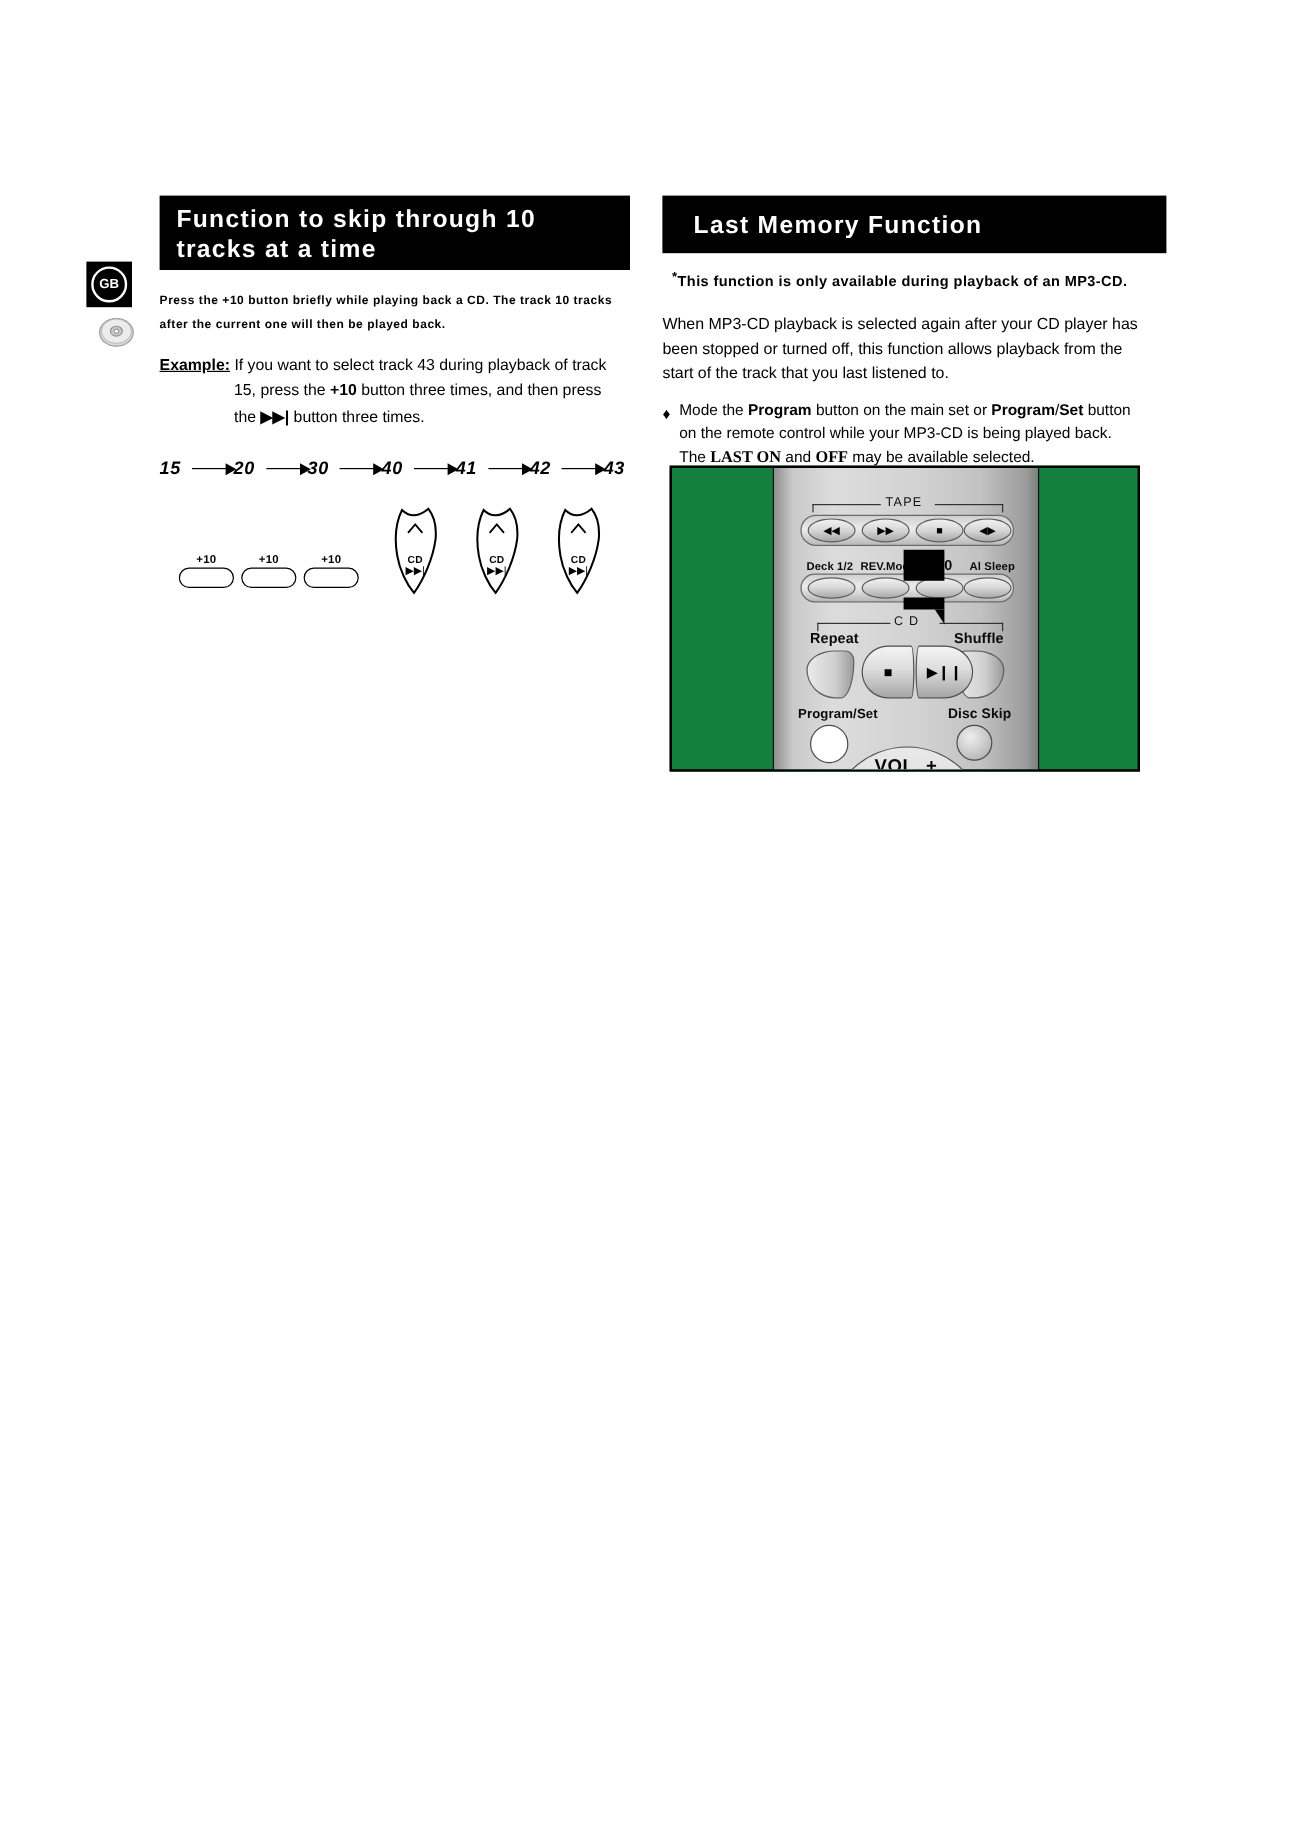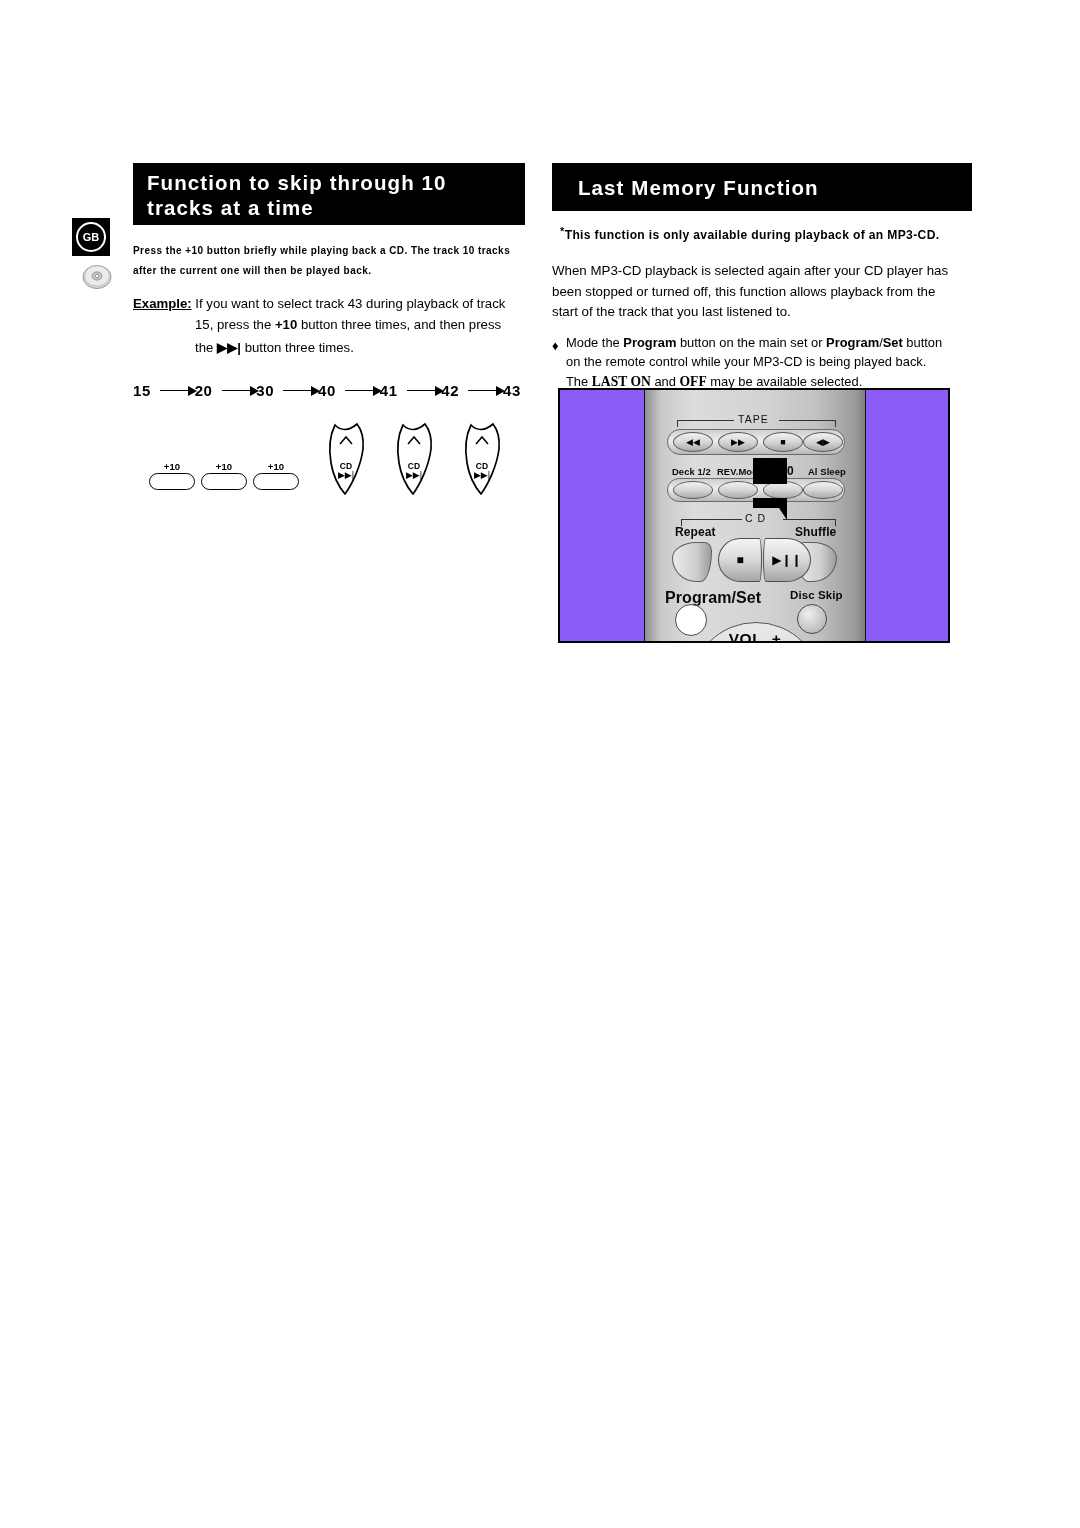--- a/index.html
+++ b/index.html
@@ -109,21 +109,21 @@
 
   
   #track-seq {
     margin-top: 24px;
     display: flex;
     align-items: center;
     font-size: 15px;
     font-weight: bold;
     letter-spacing: 0.6px;
   }
-  #track-seq .num { min-width: 22px; }
+  #track-seq .num { min-width: 22px; font-style: italic; }
   #track-seq .arr {
     display: inline-block;
     width: 40px;
     height: 10px;
     position: relative;
     margin: 0 5px;
   }
   #track-seq .arr::before {
     content: "";
     position: absolute;
@@ -222,21 +222,21 @@
 
   
   #remote-figure {
     position: absolute;
     left: 558px;
     top: 388px;
     width: 392px;
     height: 255px;
     border: 2px solid #000;
     box-sizing: border-box;
-    background: #8b5cf6;
+    background: #15803d;
     overflow: hidden;
   }
   #remote-body {
     position: absolute;
     left: 84px;
     top: -18px;
     width: 222px;
     height: 292px;
     background: linear-gradient(to right,
         #8f8f8f 0%, #c9c9c9 7%, #dcdcdc 22%, #d2d2d2 55%, #c2c2c2 78%, #9a9a9a 96%, #7d7d7d 100%);
@@ -495,21 +495,21 @@
 
     <div class="wing right" style="left:152px; top:170px; width:38px; height:38px;"></div>
 
     <div class="big-oval" style="left:73px; top:166px; width:44px; height:44px; border-radius:50% 6% 6% 50% / 50%;">
       <span style="font-size:12px;">■</span>
     </div>
     <div class="big-oval" style="left:118px; top:166px; width:48px; height:44px; border-radius:6% 50% 50% 6% / 50%;">
       <span style="font-size:12px;">▶❙❙</span>
     </div>
 
-    <div class="r-lbl" style="left:20px; top:217px; font-size:16px;">Program/Set</div>
+    <div class="r-lbl" style="left:20px; top:217px; font-size:11px;">Program/Set</div>
     <div class="round-btn" id="program-set-btn" style="left:30px; top:232px; width:32px; height:32px;"></div>
 
     <div class="r-lbl" style="left:145px; top:217px; font-size:11.5px;">Disc Skip</div>
     <div class="round-btn" id="disc-skip-btn" style="left:152px; top:232px; width:30px; height:30px;"></div>
 
     <div id="vol-ring"></div>
     <div id="vol-label">VOL. +</div>
 
     <svg id="pointer-arrow" viewBox="0 0 40 88">
       <polygon points="-56,0 -6,0 -6,26 -56,26" fill="#000000" transform="translate(62,0)"></polygon>

